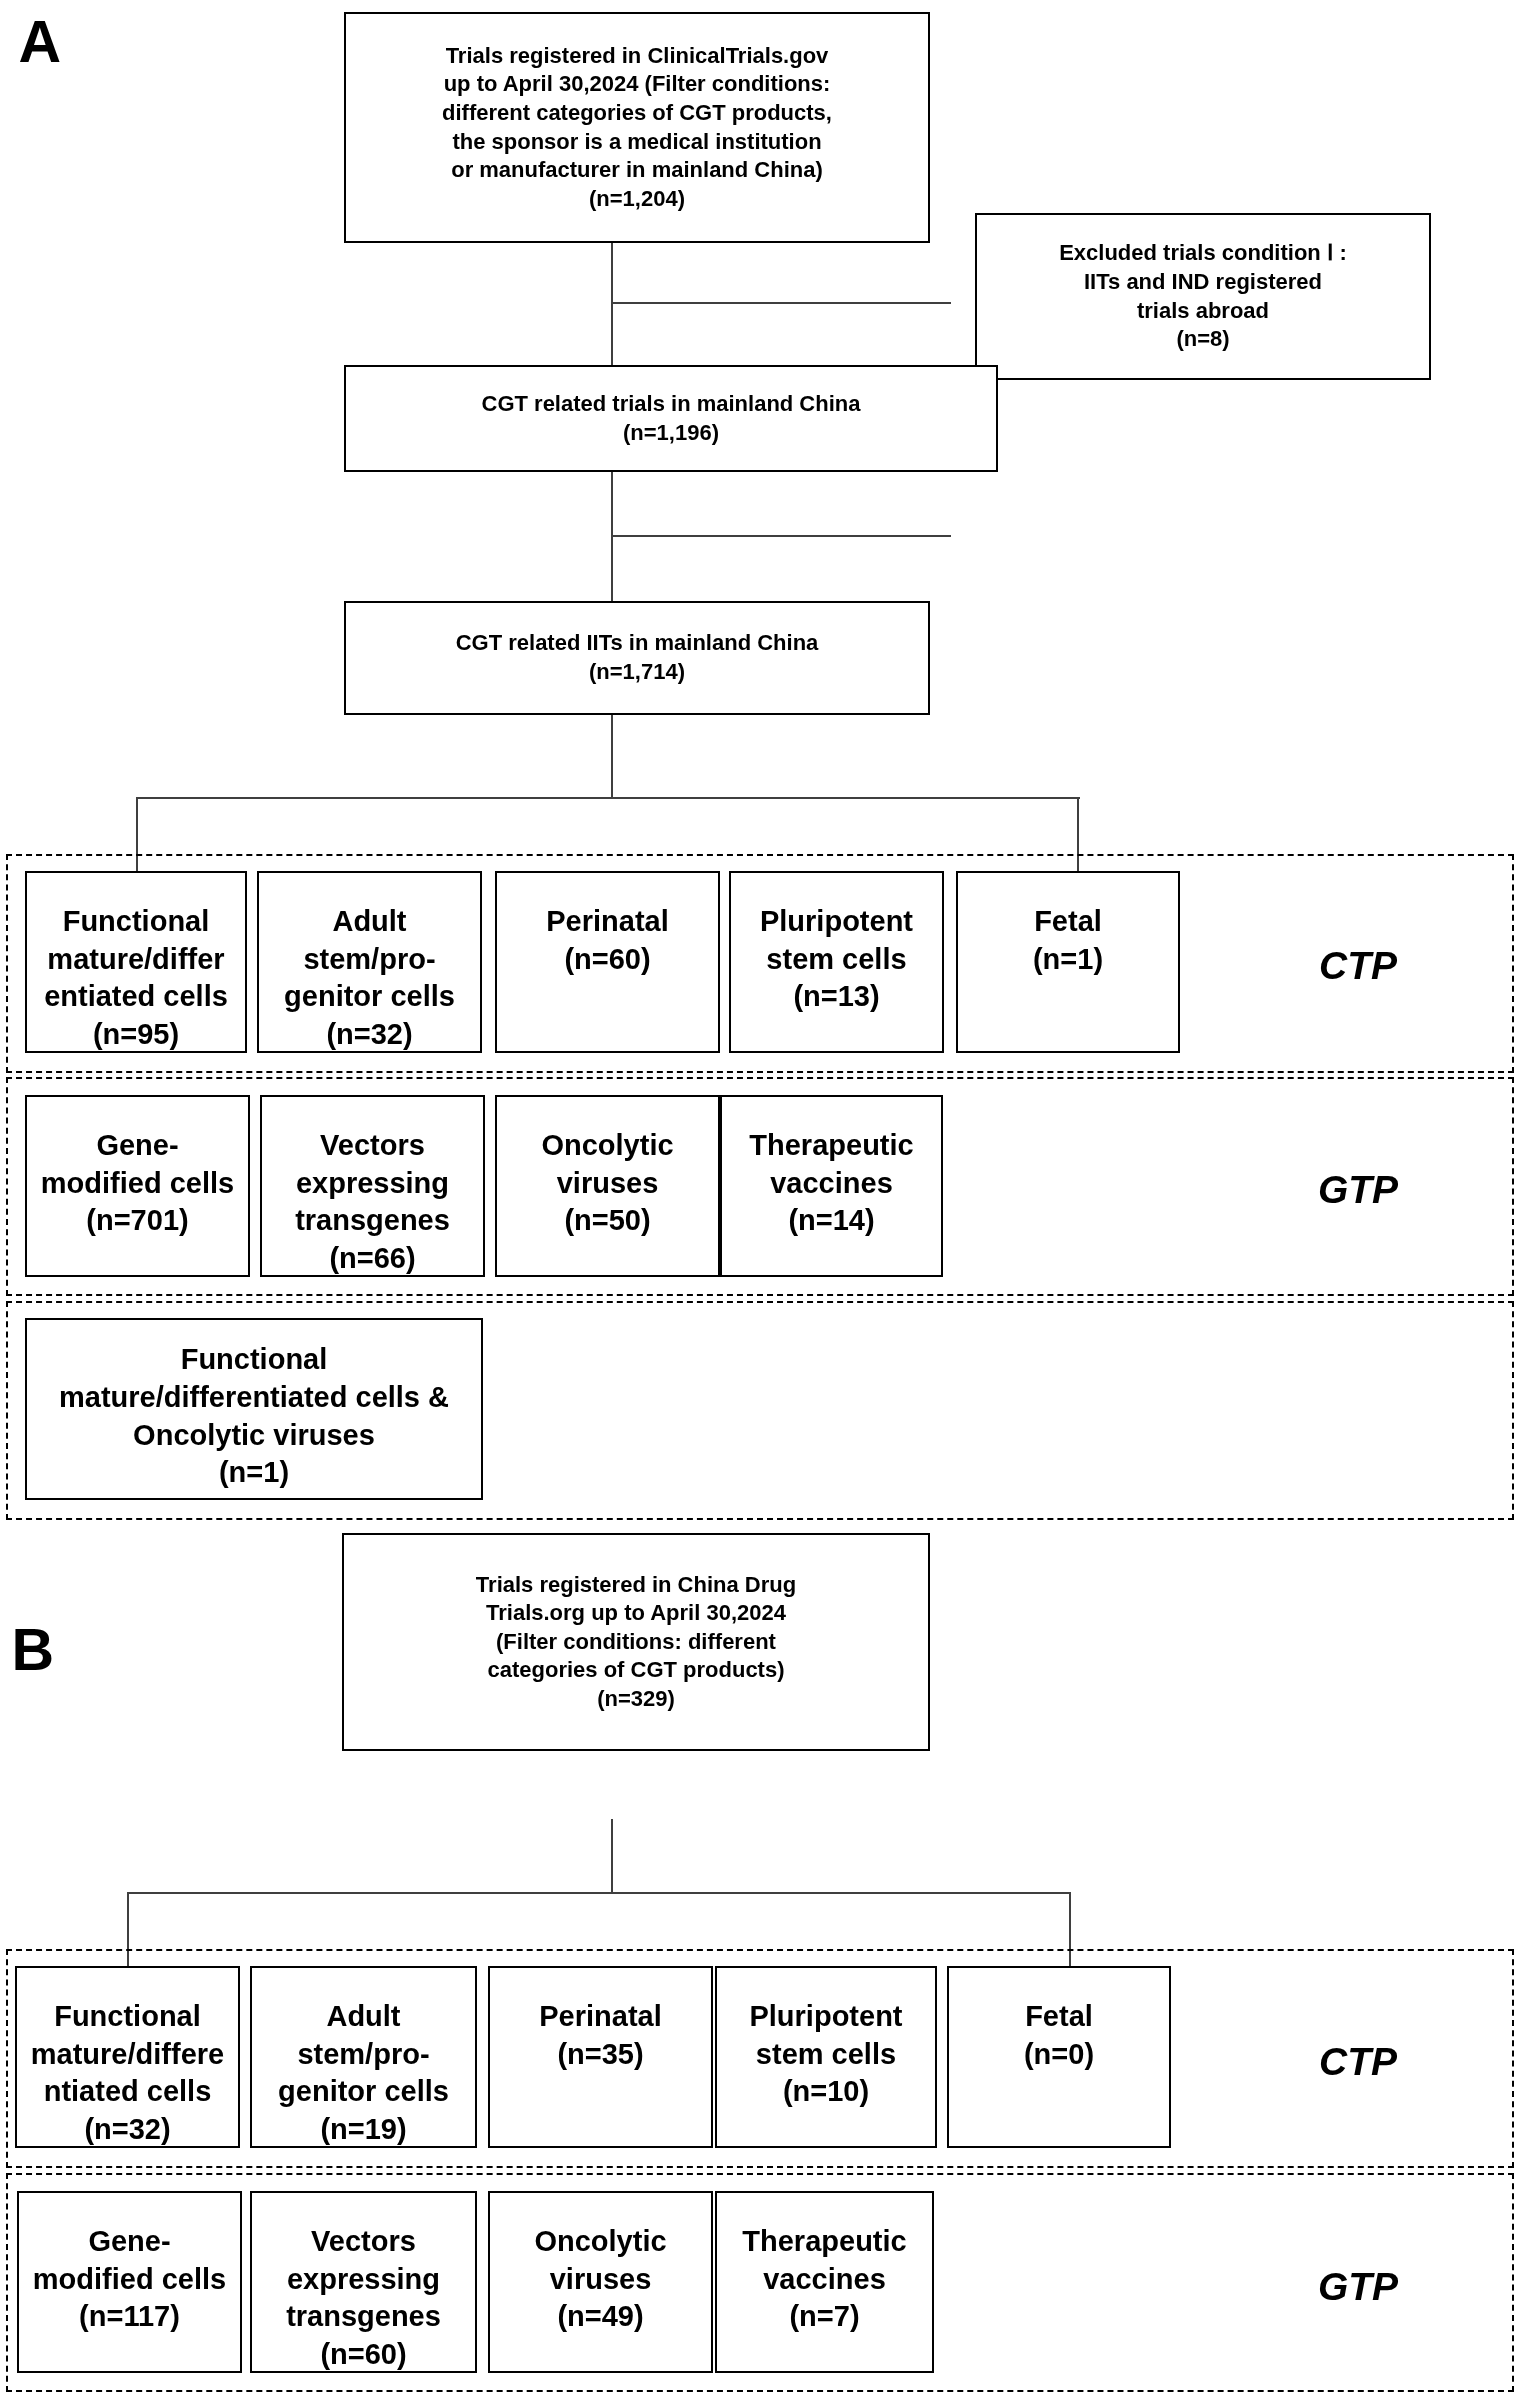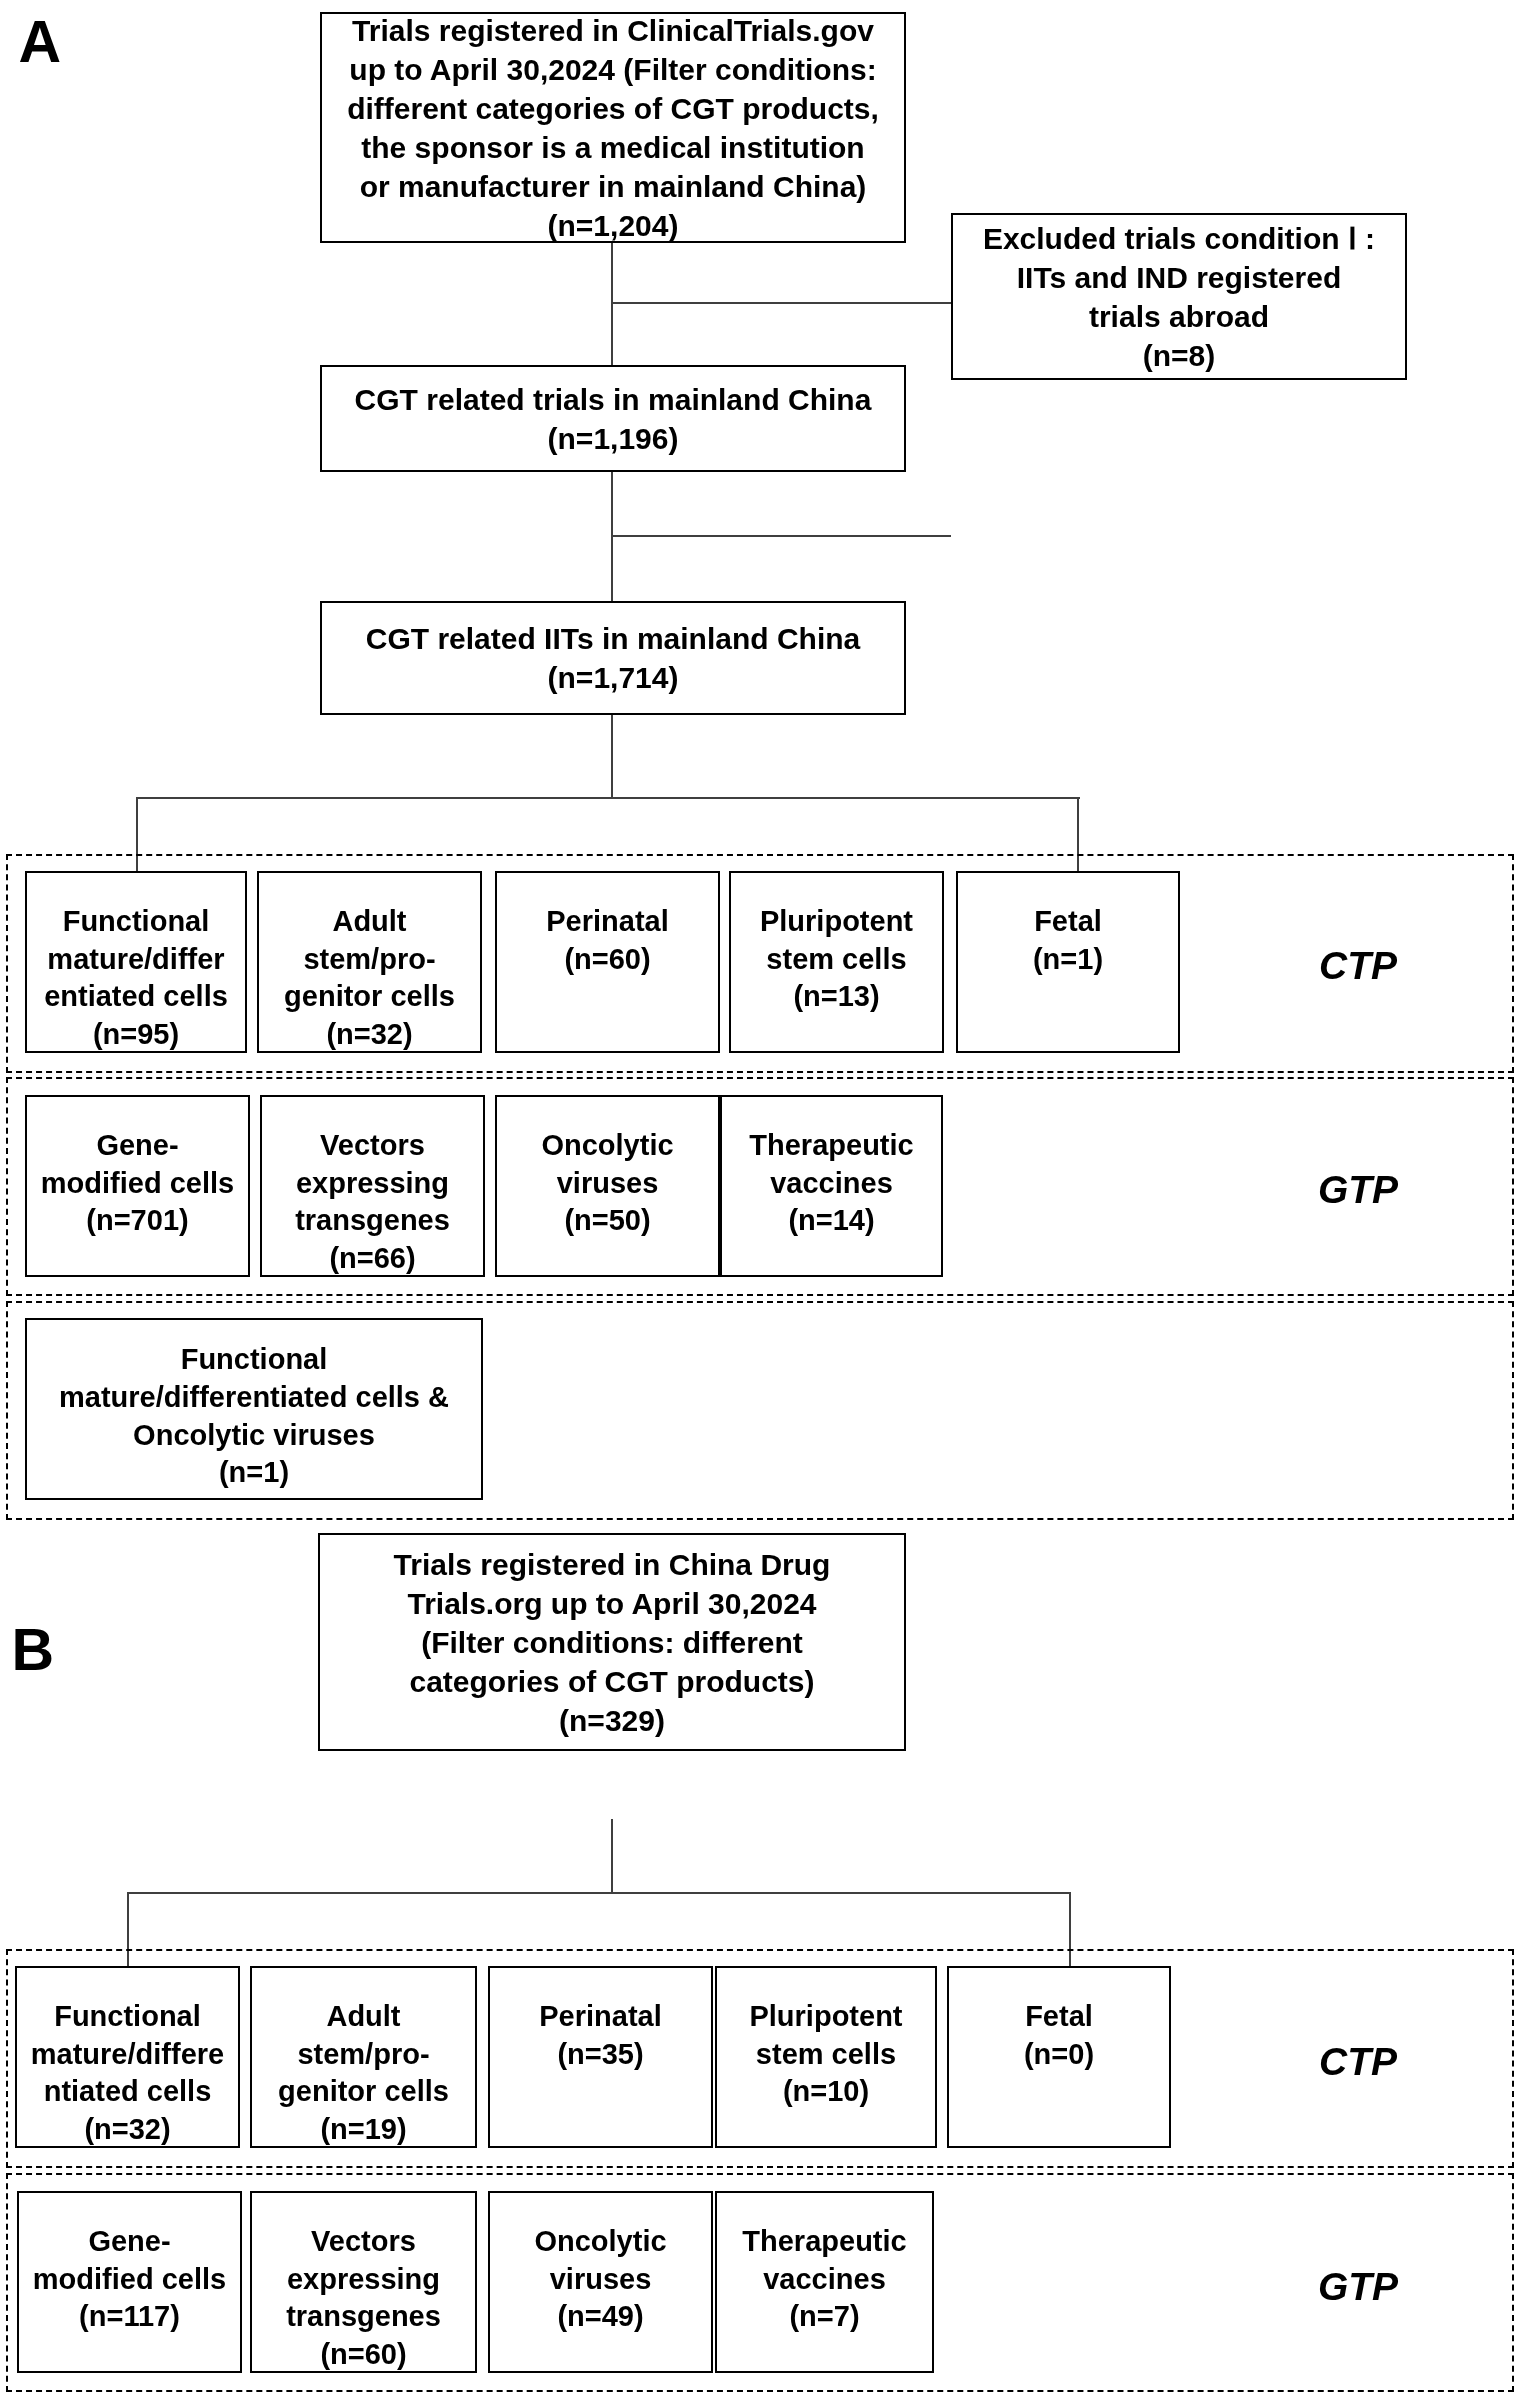--- a/index.html
+++ b/index.html
@@ -5,21 +5,21 @@
   html,body{margin:0;padding:0;background:#ffffff;}
   .page{
     position:relative;width:1521px;height:2401px;background:#ffffff;
     font-family:"Liberation Sans", sans-serif;font-weight:bold;color:#000;
     overflow:hidden;
   }
   .panel-label{position:absolute;font-size:59px;font-weight:bold;line-height:1;}
   .fbox{
     position:absolute;border:2.9px solid #000;background:#fff;box-sizing:border-box;
     display:flex;align-items:center;justify-content:center;
-    text-align:center;white-space:pre-line;font-size:30px;line-height:1.3;
+    text-align:center;white-space:pre-line;font-size:22px;line-height:1.3;margin-left:24px;
   }
   .rbox{
     position:absolute;border:2.9px solid #000;background:#fff;box-sizing:border-box;
     display:flex;align-items:flex-start;justify-content:center;
     text-align:center;white-space:pre-line;font-size:29px;line-height:1.3;
     padding-top:30px;
   }
   .dashed-row{position:absolute;border:2.1px dashed #000;box-sizing:border-box;background:transparent;}
   .side-label{
     position:absolute;font-size:39px;font-style:italic;font-weight:bold;
@@ -37,21 +37,21 @@
   <div class="fbox" style="left:320px;top:12px;width:586px;height:231px;">Trials registered in ClinicalTrials.gov
 up to April 30,2024 (Filter conditions:
 different categories of CGT products,
 the sponsor is a medical institution
 or manufacturer in mainland China)
 (n=1,204)</div>
   <div class="fbox" style="left:951px;top:213px;width:456px;height:167px;">Excluded trials condition Ⅰ :
 IITs and IND registered
 trials abroad
 (n=8)</div>
-  <div class="fbox" style="left:320px;top:365px;width:586px;height:107px;">CGT related trials in mainland China
+  <div class="fbox" style="left:320px;top:365px;width:654px;height:107px;">CGT related trials in mainland China
 (n=1,196)</div>
   <div class="fbox" style="left:320px;top:601px;width:586px;height:114px;">CGT related IITs in mainland China
 (n=1,714)</div>
 
   <div class="line" style="left:611px;top:243px;width:2.1px;height:122px;"></div>
   <div class="line" style="left:611px;top:302px;width:340px;height:2.1px;"></div>
   <div class="line" style="left:611px;top:472px;width:2.1px;height:129px;"></div>
   <div class="line" style="left:611px;top:535px;width:340px;height:2.1px;"></div>
   <div class="line" style="left:611px;top:715px;width:2.1px;height:84px;"></div>
   <div class="line" style="left:136px;top:797px;width:944px;height:2.1px;"></div>

